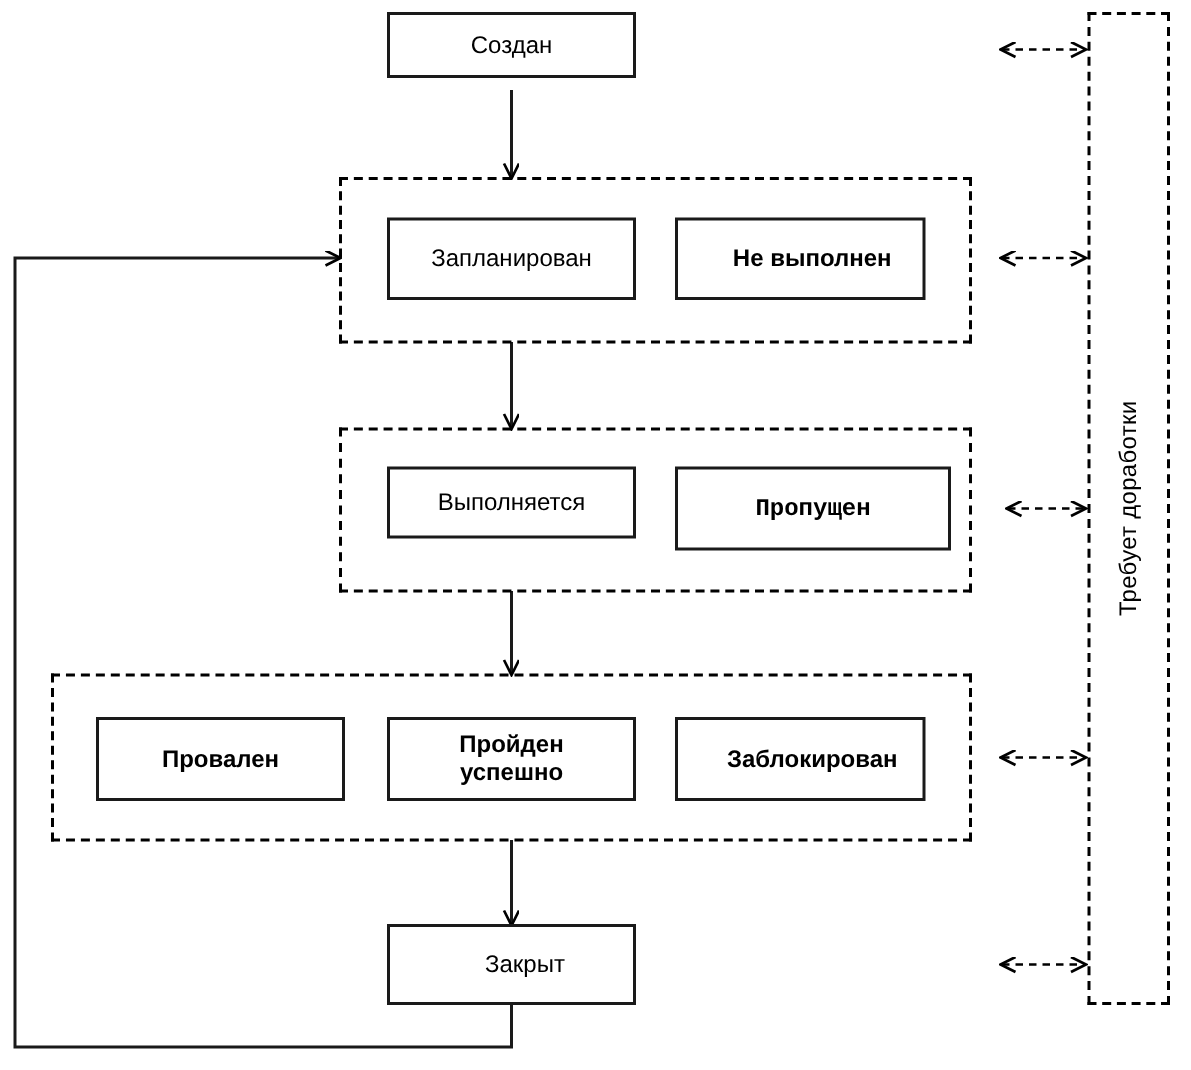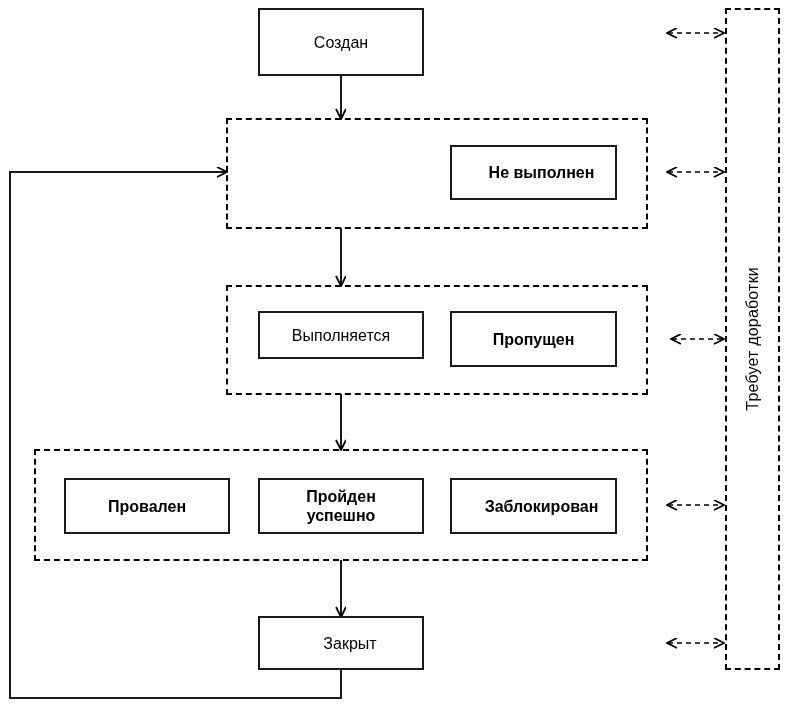--- a/index.html
+++ b/index.html
@@ -107,38 +107,41 @@
       <line x1="672" y1="339" x2="723" y2="339" stroke="#000000" stroke-width="1.6" stroke-dasharray="5,4" marker-end="url(#arrowOpen)" marker-start="url(#arrowOpenStart)"></line>
     </g>
     <g>
       <line x1="668" y1="505" x2="723" y2="505" stroke="#000000" stroke-width="1.6" stroke-dasharray="5,4" marker-end="url(#arrowOpen)" marker-start="url(#arrowOpenStart)"></line>
     </g>
     <g>
       <line x1="668" y1="643" x2="723" y2="643" stroke="#000000" stroke-width="1.6" stroke-dasharray="5,4" marker-end="url(#arrowOpen)" marker-start="url(#arrowOpenStart)"></line>
     </g>
   </svg>
 
-  <div class="state-box" style="left:258px; top:8px; width:166px; height:68px;text-align:center;">
+  <div class="state-box" style="left:258px; top:8px; width:166px; height:44px;text-align:center;">
     <span>Создан</span>
   </div>
 
   <div class="group-box" style="left:226px; top:118px; width:422px; height:111px;"></div>
 
+  <div class="state-box" style="left:258px; top:145px; width:166px; height:55px;">
+    <span>Запланирован</span>
+  </div>
 
   <div class="state-box bold" style="left:450px; top:145px; width:167px; height:55px;padding-left:16px;">
     <span>Не выполнен</span>
   </div>
 
   <div class="group-box" style="left:226px; top:285px; width:422px; height:110px;"></div>
 
   <div class="state-box" style="left:258px; top:311px; width:166px; height:48px;">
     <span>Выполняется</span>
   </div>
 
-  <div class="state-box bold" style="left:450px; top:311px; width:167px; height:56px;">
+  <div class="state-box bold" style="left:450px; top:311px; width:184px; height:56px;font-family:Liberation Mono, monospace;">
     <span>Пропущен</span>
   </div>
 
   <div class="group-box" style="left:34px; top:449px; width:614px; height:112px;"></div>
 
   <div class="state-box bold" style="left:64px; top:478px; width:166px; height:56px;">
     <span>Провален</span>
   </div>
 
   <div class="state-box bold multiline" style="left:258px; top:478px; width:166px; height:56px;">

